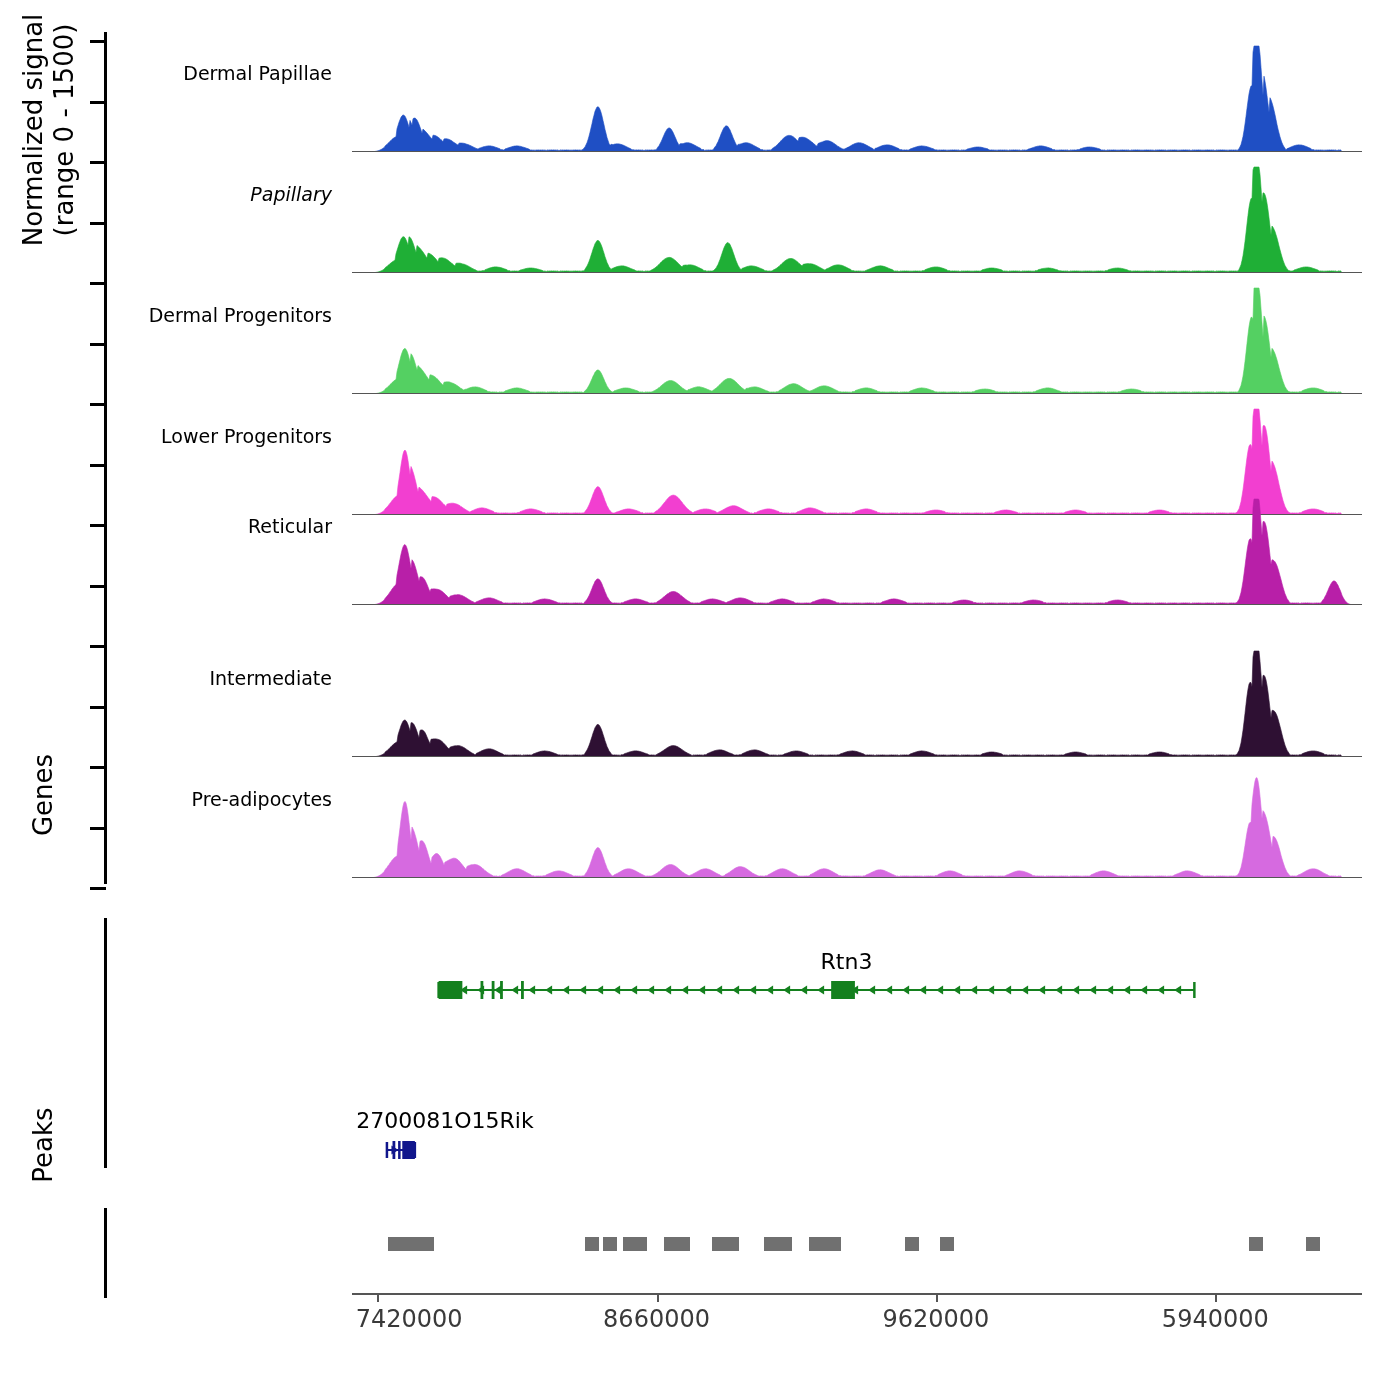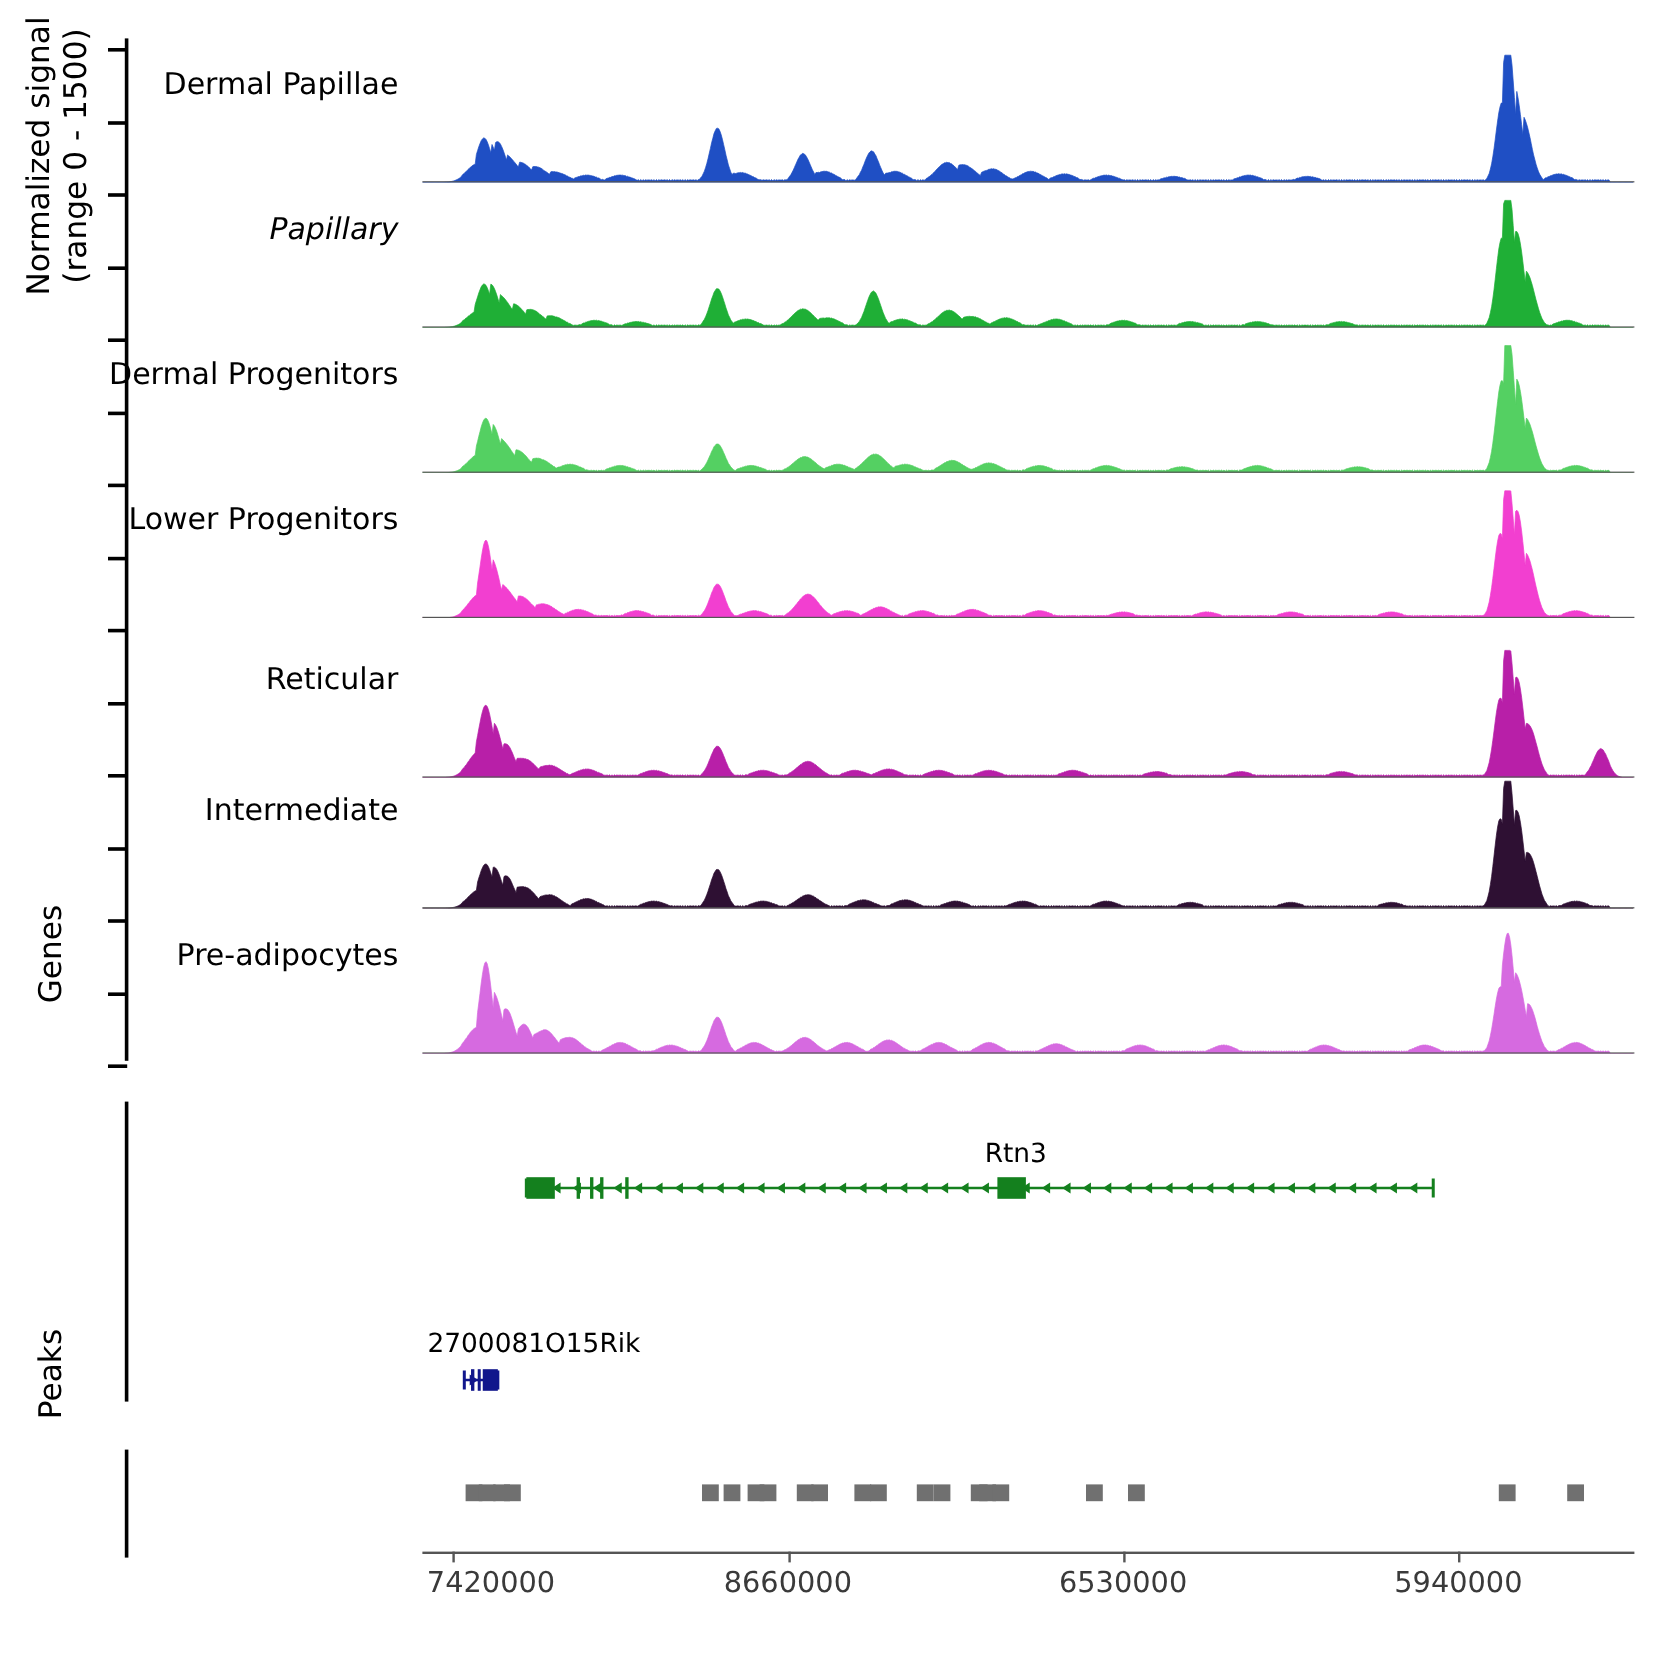--- a/index.html
+++ b/index.html
@@ -30,21 +30,21 @@
 
   
   .spine{position:absolute;background:#000;width:3px;}
   .tick{position:absolute;background:#000;height:3px;width:16px;left:-16px;}
 
   
   .track{position:absolute;left:352px;width:1010px;height:112px;}
   .track .baseline{position:absolute;left:0;right:0;bottom:0;height:1px;background:#555;}
   .track .tname{
     position:absolute;right:1010px;bottom:68px;white-space:nowrap;
-    font-size:25px;padding-right:20px;margin-top:19px;
+    font-size:19px;padding-right:20px;margin-top:19px;
   }
   .track svg{position:absolute;left:0;bottom:0;display:block;}
 
   
   #genes-panel{position:absolute;left:352px;top:915px;width:1010px;height:285px;}
   #peaks-panel{position:absolute;left:352px;top:1205px;width:1010px;height:90px;}
 
   .gene-label{position:absolute;font-size:22px;white-space:nowrap;}
 
   
@@ -90,21 +90,21 @@
         </svg>
         <div class="baseline"></div>
       </div>
       <div class="track" style="top: 403px;">
         <div class="tname">Lower Progenitors</div>
         <svg width="1010" height="112">
           <path d="M 0,112 L 0,112.00 L 1,112.00 L 2,112.00 L 3,112.00 L 4,112.00 L 5,112.00 L 6,112.00 L 7,112.00 L 8,112.00 L 9,112.00 L 10,112.00 L 11,112.00 L 12,112.00 L 13,112.00 L 14,112.00 L 15,112.00 L 16,112.00 L 17,112.00 L 18,112.00 L 19,112.00 L 20,111.82 L 21,111.75 L 22,111.65 L 23,111.53 L 24,111.37 L 25,111.16 L 26,110.90 L 27,110.57 L 28,110.17 L 29,109.69 L 30,109.12 L 31,108.44 L 32,107.67 L 33,106.09 L 34,104.89 L 35,104.13 L 36,102.63 L 37,101.80 L 38,100.14 L 39,99.14 L 40,97.62 L 41,96.55 L 42,95.34 L 43,94.33 L 44,93.56 L 45,92.75 L 46,82.85 L 47,76.21 L 48,69.40 L 49,62.34 L 50,56.23 L 51,51.11 L 52,48.05 L 53,47.03 L 54,48.48 L 55,52.12 L 56,57.59 L 57,64.44 L 58,71.82 L 59,63.50 L 60,65.69 L 61,68.66 L 62,72.04 L 63,75.96 L 64,80.06 L 65,84.85 L 66,88.63 L 67,84.11 L 68,84.92 L 69,85.78 L 70,86.87 L 71,87.86 L 72,89.18 L 73,90.27 L 74,91.74 L 75,93.09 L 76,94.55 L 77,95.66 L 78,97.17 L 79,98.55 L 80,93.61 L 81,93.65 L 82,93.69 L 83,94.06 L 84,94.33 L 85,95.03 L 86,95.52 L 87,96.44 L 88,97.21 L 89,98.26 L 90,99.43 L 91,100.41 L 92,101.41 L 93,102.31 L 94,103.49 L 95,101.04 L 96,100.89 L 97,100.50 L 98,100.45 L 99,100.17 L 100,100.21 L 101,100.15 L 102,100.33 L 103,100.65 L 104,100.83 L 105,101.24 L 106,101.52 L 107,102.29 L 108,102.60 L 109,103.65 L 110,103.94 L 111,104.99 L 112,105.39 L 113,106.29 L 114,106.80 L 115,107.49 L 116,108.06 L 117,108.51 L 118,109.13 L 119,108.04 L 120,107.94 L 121,107.18 L 122,107.15 L 123,106.34 L 124,106.24 L 125,105.63 L 126,105.48 L 127,105.13 L 128,104.96 L 129,104.92 L 130,104.76 L 131,105.03 L 132,104.89 L 133,105.45 L 134,105.33 L 135,106.00 L 136,106.02 L 137,106.65 L 138,106.88 L 139,107.40 L 140,107.80 L 141,108.17 L 142,108.70 L 143,109.74 L 144,109.52 L 145,109.68 L 146,110.20 L 147,109.68 L 148,110.44 L 149,109.75 L 150,110.19 L 151,109.89 L 152,109.98 L 153,110.08 L 154,109.81 L 155,110.32 L 156,109.70 L 157,110.58 L 158,109.67 L 159,110.60 L 160,109.70 L 161,110.33 L 162,109.80 L 163,110.10 L 164,109.97 L 165,109.90 L 166,109.35 L 167,109.76 L 168,108.80 L 169,108.15 L 170,108.20 L 171,107.43 L 172,107.41 L 173,106.79 L 174,106.70 L 175,106.30 L 176,106.15 L 177,106.03 L 178,105.85 L 179,106.01 L 180,105.83 L 181,106.27 L 182,106.09 L 183,106.70 L 184,106.59 L 185,107.17 L 186,107.26 L 187,107.75 L 188,108.03 L 189,108.38 L 190,108.81 L 191,109.78 L 192,109.54 L 193,109.69 L 194,110.66 L 195,109.67 L 196,110.53 L 197,109.72 L 198,110.27 L 199,109.84 L 200,110.04 L 201,110.02 L 202,109.86 L 203,110.24 L 204,109.73 L 205,110.50 L 206,109.67 L 207,110.68 L 208,109.68 L 209,110.41 L 210,109.76 L 211,110.17 L 212,109.91 L 213,109.96 L 214,110.11 L 215,109.80 L 216,110.35 L 217,109.70 L 218,110.61 L 219,109.67 L 220,110.57 L 221,109.71 L 222,110.31 L 223,109.82 L 224,110.07 L 225,109.99 L 226,109.88 L 227,110.21 L 228,109.75 L 229,110.46 L 230,109.68 L 231,110.21 L 232,109.68 L 233,108.62 L 234,107.20 L 235,105.93 L 236,104.02 L 237,101.94 L 238,99.56 L 239,96.80 L 240,94.23 L 241,91.24 L 242,89.03 L 243,86.48 L 244,85.18 L 245,83.80 L 246,83.79 L 247,84.05 L 248,85.37 L 249,87.14 L 250,89.43 L 251,92.16 L 252,94.77 L 253,97.78 L 254,100.08 L 255,102.83 L 256,104.45 L 257,106.48 L 258,107.53 L 259,108.79 L 260,109.86 L 261,110.02 L 262,110.04 L 263,109.84 L 264,109.32 L 265,108.78 L 266,108.76 L 267,108.07 L 268,108.10 L 269,107.36 L 270,107.30 L 271,106.74 L 272,106.61 L 273,106.28 L 274,106.09 L 275,106.04 L 276,105.82 L 277,106.06 L 278,105.84 L 279,106.34 L 280,106.13 L 281,106.71 L 282,106.66 L 283,107.20 L 284,107.35 L 285,107.79 L 286,108.13 L 287,108.43 L 288,108.92 L 289,109.74 L 290,109.65 L 291,109.67 L 292,110.70 L 293,109.68 L 294,110.43 L 295,109.76 L 296,110.18 L 297,109.90 L 298,109.96 L 299,110.10 L 300,109.80 L 301,110.34 L 302,109.70 L 303,109.03 L 304,108.06 L 305,107.73 L 306,106.58 L 307,105.93 L 308,104.72 L 309,103.73 L 310,102.52 L 311,101.24 L 312,100.09 L 313,98.63 L 314,97.65 L 315,96.14 L 316,95.44 L 317,94.05 L 318,93.55 L 319,92.63 L 320,92.40 L 321,92.08 L 322,92.18 L 323,92.48 L 324,92.89 L 325,93.78 L 326,94.44 L 327,95.81 L 328,96.61 L 329,98.22 L 330,99.12 L 331,100.67 L 332,101.70 L 333,103.05 L 334,104.13 L 335,105.18 L 336,106.24 L 337,106.94 L 338,107.95 L 339,108.32 L 340,109.27 L 341,109.67 L 342,109.04 L 343,108.38 L 344,108.24 L 345,107.72 L 346,107.44 L 347,107.11 L 348,106.72 L 349,106.61 L 350,106.16 L 351,106.30 L 352,105.83 L 353,106.17 L 354,105.79 L 355,106.14 L 356,106.02 L 357,106.36 L 358,106.51 L 359,106.80 L 360,107.19 L 361,107.39 L 362,107.98 L 363,108.07 L 364,108.79 L 365,109.67 L 366,109.42 L 367,108.71 L 368,108.50 L 369,107.83 L 370,107.41 L 371,106.83 L 372,106.22 L 373,105.78 L 374,105.03 L 375,104.79 L 376,103.97 L 377,103.95 L 378,103.17 L 379,103.19 L 380,102.72 L 381,102.80 L 382,102.70 L 383,102.85 L 384,103.11 L 385,103.31 L 386,103.90 L 387,104.11 L 388,104.97 L 389,105.15 L 390,106.08 L 391,106.30 L 392,107.11 L 393,107.44 L 394,108.07 L 395,108.49 L 396,108.90 L 397,109.40 L 398,109.76 L 399,110.43 L 400,109.68 L 401,110.70 L 402,109.67 L 403,109.61 L 404,109.74 L 405,108.88 L 406,108.39 L 407,108.09 L 408,107.75 L 409,107.32 L 410,107.16 L 411,106.63 L 412,106.69 L 413,106.11 L 414,106.33 L 415,105.83 L 416,106.05 L 417,105.83 L 418,106.05 L 419,106.11 L 420,106.30 L 421,106.64 L 422,106.78 L 423,107.34 L 424,107.40 L 425,108.14 L 426,108.11 L 427,108.80 L 428,109.72 L 429,109.35 L 430,109.84 L 431,110.04 L 432,110.02 L 433,109.86 L 434,110.24 L 435,109.73 L 436,110.50 L 437,109.67 L 438,110.68 L 439,109.68 L 440,110.41 L 441,109.76 L 442,110.17 L 443,109.91 L 444,109.95 L 445,109.07 L 446,108.58 L 447,108.41 L 448,107.73 L 449,107.67 L 450,106.87 L 451,106.81 L 452,106.07 L 453,105.94 L 454,105.42 L 455,105.26 L 456,105.02 L 457,104.85 L 458,104.92 L 459,104.76 L 460,105.15 L 461,105.01 L 462,105.67 L 463,105.55 L 464,106.21 L 465,106.32 L 466,106.91 L 467,107.21 L 468,107.68 L 469,108.13 L 470,108.43 L 471,109.01 L 472,109.71 L 473,109.78 L 474,109.67 L 475,110.61 L 476,109.70 L 477,110.35 L 478,109.80 L 479,110.11 L 480,109.96 L 481,109.91 L 482,110.17 L 483,109.76 L 484,110.42 L 485,109.68 L 486,110.69 L 487,109.67 L 488,110.50 L 489,109.73 L 490,110.24 L 491,109.86 L 492,110.02 L 493,110.04 L 494,109.84 L 495,110.27 L 496,109.72 L 497,110.53 L 498,109.67 L 499,110.65 L 500,109.69 L 501,109.51 L 502,109.78 L 503,108.77 L 504,108.34 L 505,107.99 L 506,107.71 L 507,107.22 L 508,107.13 L 509,106.56 L 510,106.68 L 511,106.07 L 512,106.26 L 513,105.83 L 514,106.01 L 515,105.86 L 516,106.04 L 517,106.18 L 518,106.32 L 519,106.73 L 520,106.83 L 521,107.45 L 522,107.47 L 523,108.24 L 524,108.19 L 525,108.83 L 526,109.76 L 527,109.38 L 528,109.90 L 529,109.96 L 530,110.10 L 531,109.80 L 532,110.34 L 533,109.70 L 534,110.60 L 535,109.67 L 536,110.58 L 537,109.71 L 538,110.32 L 539,109.81 L 540,110.08 L 541,109.98 L 542,109.89 L 543,110.19 L 544,109.75 L 545,110.45 L 546,109.68 L 547,110.72 L 548,109.68 L 549,110.47 L 550,109.74 L 551,110.21 L 552,109.87 L 553,109.99 L 554,110.06 L 555,109.82 L 556,110.30 L 557,109.71 L 558,110.56 L 559,109.67 L 560,110.62 L 561,109.70 L 562,110.36 L 563,109.79 L 564,110.12 L 565,109.95 L 566,109.92 L 567,110.16 L 568,109.77 L 569,110.40 L 570,109.69 L 571,109.96 L 572,109.67 L 573,109.38 L 574,108.78 L 575,108.71 L 576,108.26 L 577,108.06 L 578,107.80 L 579,107.49 L 580,107.45 L 581,107.07 L 582,107.26 L 583,106.85 L 584,107.23 L 585,106.86 L 586,107.23 L 587,107.11 L 588,107.43 L 589,107.55 L 590,107.80 L 591,108.13 L 592,108.28 L 593,108.79 L 594,109.69 L 595,109.46 L 596,109.67 L 597,109.94 L 598,109.71 L 599,110.29 L 600,109.83 L 601,110.06 L 602,110.00 L 603,109.87 L 604,110.22 L 605,109.74 L 606,110.47 L 607,109.67 L 608,110.71 L 609,109.68 L 610,110.44 L 611,109.75 L 612,110.19 L 613,109.89 L 614,109.97 L 615,110.09 L 616,109.81 L 617,110.32 L 618,109.70 L 619,110.59 L 620,109.67 L 621,110.60 L 622,109.70 L 623,110.33 L 624,109.80 L 625,110.09 L 626,109.97 L 627,109.90 L 628,110.18 L 629,109.76 L 630,110.43 L 631,109.68 L 632,110.70 L 633,109.67 L 634,110.48 L 635,109.74 L 636,110.23 L 637,109.87 L 638,110.01 L 639,110.05 L 640,109.83 L 641,110.28 L 642,109.72 L 643,109.35 L 644,108.72 L 645,108.82 L 646,108.16 L 647,108.16 L 648,107.66 L 649,107.57 L 650,107.29 L 651,107.13 L 652,107.10 L 653,106.89 L 654,107.12 L 655,106.87 L 656,107.35 L 657,107.09 L 658,107.61 L 659,107.51 L 660,107.97 L 661,108.06 L 662,108.42 L 663,108.70 L 664,108.92 L 665,109.35 L 666,109.73 L 667,110.50 L 668,109.67 L 669,110.68 L 670,109.68 L 671,110.41 L 672,109.76 L 673,110.16 L 674,109.91 L 675,109.95 L 676,110.11 L 677,109.79 L 678,110.35 L 679,109.70 L 680,110.62 L 681,109.67 L 682,110.57 L 683,109.71 L 684,110.30 L 685,109.82 L 686,110.07 L 687,109.99 L 688,109.88 L 689,110.21 L 690,109.75 L 691,110.46 L 692,109.68 L 693,110.73 L 694,109.68 L 695,110.45 L 696,109.75 L 697,110.20 L 698,109.88 L 699,109.98 L 700,110.08 L 701,109.82 L 702,110.31 L 703,109.71 L 704,110.57 L 705,109.67 L 706,110.61 L 707,109.70 L 708,110.34 L 709,109.80 L 710,110.10 L 711,109.96 L 712,109.91 L 713,109.16 L 714,108.71 L 715,108.69 L 716,108.11 L 717,108.24 L 718,107.58 L 719,107.68 L 720,107.18 L 721,107.23 L 722,106.97 L 723,106.98 L 724,106.98 L 725,106.94 L 726,107.21 L 727,107.14 L 728,107.64 L 729,107.52 L 730,108.16 L 731,108.05 L 732,108.60 L 733,108.65 L 734,109.07 L 735,109.93 L 736,109.93 L 737,110.13 L 738,109.78 L 739,110.38 L 740,109.69 L 741,110.64 L 742,109.67 L 743,110.54 L 744,109.72 L 745,110.28 L 746,109.83 L 747,110.05 L 748,110.01 L 749,109.86 L 750,110.23 L 751,109.73 L 752,110.49 L 753,109.67 L 754,110.70 L 755,109.68 L 756,110.43 L 757,109.76 L 758,110.18 L 759,109.90 L 760,109.96 L 761,110.10 L 762,109.80 L 763,110.34 L 764,109.70 L 765,110.60 L 766,109.67 L 767,110.58 L 768,109.71 L 769,110.32 L 770,109.81 L 771,110.08 L 772,109.98 L 773,109.89 L 774,110.19 L 775,109.75 L 776,110.45 L 777,109.68 L 778,110.72 L 779,109.68 L 780,110.47 L 781,109.74 L 782,110.21 L 783,109.87 L 784,109.99 L 785,110.06 L 786,109.82 L 787,110.30 L 788,109.71 L 789,110.56 L 790,109.67 L 791,110.62 L 792,109.70 L 793,110.36 L 794,109.79 L 795,110.12 L 796,109.95 L 797,109.00 L 798,108.82 L 799,108.38 L 800,108.35 L 801,107.79 L 802,107.94 L 803,107.31 L 804,107.46 L 805,107.00 L 806,107.11 L 807,106.91 L 808,106.98 L 809,107.04 L 810,107.07 L 811,107.38 L 812,107.36 L 813,107.90 L 814,107.82 L 815,108.49 L 816,108.38 L 817,108.95 L 818,109.77 L 819,109.40 L 820,109.92 L 821,109.94 L 822,110.12 L 823,109.79 L 824,110.36 L 825,109.69 L 826,110.63 L 827,109.67 L 828,110.55 L 829,109.71 L 830,110.29 L 831,109.83 L 832,110.06 L 833,110.00 L 834,109.87 L 835,110.22 L 836,109.74 L 837,110.47 L 838,109.67 L 839,110.71 L 840,109.68 L 841,110.44 L 842,109.75 L 843,110.19 L 844,109.89 L 845,109.97 L 846,110.09 L 847,109.81 L 848,110.32 L 849,109.70 L 850,110.59 L 851,109.67 L 852,110.60 L 853,109.70 L 854,110.33 L 855,109.80 L 856,110.09 L 857,109.97 L 858,109.90 L 859,110.18 L 860,109.76 L 861,110.43 L 862,109.68 L 863,110.70 L 864,109.67 L 865,110.48 L 866,109.74 L 867,110.23 L 868,109.87 L 869,110.00 L 870,110.05 L 871,109.83 L 872,110.28 L 873,109.72 L 874,110.55 L 875,109.67 L 876,110.64 L 877,109.69 L 878,110.37 L 879,109.78 L 880,110.13 L 881,109.94 L 882,109.92 L 883,110.15 L 884,109.77 L 885,109.26 L 886,107.59 L 887,105.88 L 888,102.49 L 889,98.74 L 890,93.12 L 891,86.81 L 892,79.05 L 893,70.85 L 894,62.41 L 895,54.46 L 896,48.04 L 897,43.26 L 898,41.52 L 899,41.91 L 900,45.70 L 901,13.46 L 902,6.00 L 903,6.00 L 904,6.00 L 905,6.00 L 906,6.00 L 907,6.11 L 908,16.58 L 909,29.22 L 910,42.64 L 911,23.10 L 912,22.22 L 913,23.35 L 914,26.45 L 915,32.02 L 916,39.41 L 917,48.39 L 918,58.15 L 919,68.02 L 920,58.10 L 921,59.57 L 922,61.88 L 923,64.59 L 924,68.18 L 925,71.96 L 926,76.42 L 927,81.17 L 928,85.60 L 929,89.72 L 930,93.79 L 931,97.49 L 932,100.58 L 933,103.45 L 934,105.36 L 935,107.39 L 936,108.29 L 937,109.59 L 938,109.70 L 939,110.34 L 940,109.80 L 941,110.10 L 942,109.96 L 943,109.91 L 944,110.17 L 945,109.76 L 946,110.42 L 947,109.68 L 948,109.64 L 949,109.67 L 950,108.92 L 951,108.27 L 952,108.12 L 953,107.61 L 954,107.33 L 955,107.01 L 956,106.62 L 957,106.53 L 958,106.09 L 959,106.26 L 960,105.81 L 961,106.16 L 962,105.80 L 963,106.17 L 964,106.08 L 965,106.43 L 966,106.60 L 967,106.90 L 968,107.30 L 969,107.50 L 970,108.10 L 971,108.18 L 972,108.91 L 973,109.67 L 974,109.52 L 975,109.72 L 976,110.28 L 977,109.83 L 978,110.05 L 979,110.01 L 980,109.86 L 981,110.23 L 982,109.73 L 983,110.49 L 984,109.67 L 985,110.70 L 986,109.68 L 987,110.43 L 988,109.76 L 989,110.18 L 990,112.00 L 991,112.00 L 992,112.00 L 993,112.00 L 994,112.00 L 995,112.00 L 996,112.00 L 997,112.00 L 998,112.00 L 999,112.00 L 1000,112.00 L 1001,112.00 L 1002,112.00 L 1003,112.00 L 1004,112.00 L 1005,112.00 L 1006,112.00 L 1007,112.00 L 1008,112.00 L 1009,112.00 L 1009,112 Z" fill="#f23fd0" stroke="#f23fd0" stroke-width="0.6"></path>
         </svg>
         <div class="baseline"></div>
       </div>
-      <div class="track" style="top: 536px; text-align: right;">
+      <div class="track" style="top: 493px; text-align: right;">
         <div class="tname">Reticular</div>
         <svg width="1010" height="112">
           <path d="M 0,112 L 0,112.00 L 1,112.00 L 2,112.00 L 3,112.00 L 4,112.00 L 5,112.00 L 6,112.00 L 7,112.00 L 8,112.00 L 9,112.00 L 10,112.00 L 11,112.00 L 12,112.00 L 13,112.00 L 14,112.00 L 15,112.00 L 16,112.00 L 17,112.00 L 18,112.00 L 19,112.00 L 20,111.80 L 21,111.72 L 22,111.62 L 23,111.48 L 24,111.30 L 25,111.07 L 26,110.78 L 27,110.41 L 28,109.97 L 29,109.43 L 30,108.80 L 31,108.05 L 32,107.19 L 33,105.51 L 34,104.20 L 35,103.33 L 36,101.69 L 37,100.72 L 38,98.93 L 39,97.78 L 40,96.12 L 41,94.92 L 42,93.58 L 43,92.46 L 44,91.59 L 45,82.10 L 46,76.98 L 47,71.47 L 48,66.30 L 49,61.23 L 50,57.17 L 51,53.88 L 52,52.10 L 53,51.62 L 54,52.77 L 55,55.32 L 56,59.13 L 57,64.03 L 58,69.46 L 59,75.41 L 60,66.73 L 61,68.12 L 62,70.11 L 63,72.89 L 64,76.15 L 65,79.90 L 66,83.87 L 67,88.07 L 68,83.85 L 69,83.74 L 70,83.98 L 71,84.49 L 72,85.73 L 73,87.15 L 74,89.26 L 75,91.39 L 76,93.97 L 77,96.40 L 78,98.86 L 79,95.94 L 80,95.90 L 81,95.92 L 82,95.85 L 83,95.98 L 84,95.95 L 85,96.28 L 86,96.29 L 87,96.84 L 88,96.95 L 89,97.70 L 90,98.27 L 91,99.13 L 92,100.06 L 93,100.92 L 94,102.10 L 95,102.87 L 96,104.19 L 97,104.77 L 98,103.30 L 99,102.85 L 100,102.66 L 101,102.28 L 102,102.09 L 103,101.86 L 104,101.90 L 105,101.80 L 106,101.57 L 107,101.86 L 108,101.73 L 109,102.39 L 110,102.35 L 111,103.15 L 112,103.36 L 113,104.15 L 114,104.61 L 115,105.32 L 116,105.96 L 117,106.51 L 118,107.28 L 119,107.64 L 120,108.48 L 121,108.61 L 122,109.44 L 123,109.69 L 124,109.08 L 125,108.46 L 126,108.21 L 127,107.69 L 128,107.28 L 129,106.92 L 130,106.38 L 131,106.22 L 132,105.59 L 133,105.66 L 134,105.03 L 135,105.20 L 136,104.76 L 137,104.96 L 138,104.82 L 139,105.03 L 140,105.20 L 141,105.42 L 142,105.87 L 143,106.04 L 144,106.73 L 145,106.83 L 146,107.67 L 147,107.68 L 148,108.40 L 149,108.52 L 150,109.07 L 151,109.89 L 152,109.98 L 153,110.08 L 154,109.81 L 155,110.32 L 156,109.70 L 157,110.58 L 158,109.67 L 159,110.60 L 160,109.70 L 161,110.33 L 162,109.80 L 163,110.10 L 164,109.97 L 165,109.90 L 166,110.18 L 167,109.76 L 168,110.43 L 169,109.68 L 170,110.70 L 171,109.67 L 172,110.48 L 173,109.74 L 174,110.23 L 175,109.86 L 176,110.01 L 177,110.05 L 178,109.83 L 179,110.28 L 180,109.72 L 181,109.17 L 182,108.48 L 183,108.52 L 184,107.78 L 185,107.70 L 186,107.12 L 187,106.94 L 188,106.57 L 189,106.32 L 190,106.20 L 191,105.91 L 192,106.08 L 193,105.78 L 194,106.21 L 195,105.93 L 196,106.44 L 197,106.34 L 198,106.83 L 199,106.96 L 200,107.37 L 201,107.71 L 202,108.01 L 203,108.52 L 204,108.66 L 205,109.29 L 206,109.67 L 207,109.95 L 208,109.68 L 209,110.41 L 210,109.76 L 211,110.17 L 212,109.91 L 213,109.96 L 214,110.11 L 215,109.80 L 216,110.35 L 217,109.70 L 218,110.61 L 219,109.67 L 220,110.57 L 221,109.71 L 222,110.31 L 223,109.82 L 224,110.07 L 225,109.99 L 226,109.88 L 227,110.21 L 228,109.75 L 229,110.46 L 230,109.68 L 231,110.73 L 232,109.68 L 233,108.83 L 234,107.50 L 235,106.34 L 236,104.57 L 237,102.65 L 238,100.45 L 239,97.90 L 240,95.54 L 241,92.77 L 242,90.75 L 243,88.37 L 244,87.20 L 245,85.90 L 246,85.91 L 247,86.13 L 248,87.36 L 249,88.99 L 250,91.10 L 251,93.63 L 252,96.02 L 253,98.82 L 254,100.93 L 255,103.49 L 256,104.96 L 257,106.85 L 258,107.80 L 259,108.98 L 260,109.86 L 261,110.02 L 262,110.04 L 263,109.84 L 264,110.27 L 265,109.72 L 266,110.53 L 267,109.67 L 268,110.65 L 269,109.69 L 270,109.66 L 271,109.78 L 272,108.94 L 273,108.52 L 274,108.17 L 275,107.89 L 276,107.40 L 277,107.29 L 278,106.70 L 279,106.80 L 280,106.17 L 281,106.33 L 282,105.87 L 283,106.02 L 284,105.84 L 285,105.99 L 286,106.09 L 287,106.21 L 288,106.59 L 289,106.67 L 290,107.28 L 291,107.30 L 292,108.06 L 293,108.01 L 294,108.66 L 295,108.73 L 296,109.23 L 297,109.90 L 298,109.96 L 299,110.10 L 300,109.80 L 301,110.34 L 302,109.70 L 303,109.83 L 304,109.67 L 305,108.97 L 306,108.08 L 307,107.73 L 308,106.86 L 309,106.23 L 310,105.41 L 311,104.55 L 312,103.82 L 313,102.79 L 314,102.22 L 315,101.12 L 316,100.79 L 317,99.72 L 318,99.49 L 319,98.79 L 320,98.70 L 321,98.44 L 322,98.52 L 323,98.73 L 324,98.97 L 325,99.63 L 326,99.99 L 327,101.01 L 328,101.43 L 329,102.63 L 330,103.11 L 331,104.23 L 332,104.84 L 333,105.78 L 334,106.48 L 335,107.17 L 336,107.91 L 337,108.33 L 338,109.09 L 339,109.69 L 340,110.00 L 341,109.67 L 342,110.51 L 343,109.73 L 344,110.25 L 345,109.85 L 346,110.03 L 347,110.03 L 348,109.85 L 349,108.93 L 350,108.38 L 351,108.34 L 352,107.65 L 353,107.69 L 354,106.96 L 355,106.94 L 356,106.41 L 357,106.33 L 358,106.05 L 359,105.94 L 360,105.95 L 361,105.83 L 362,106.13 L 363,105.99 L 364,106.56 L 365,106.41 L 366,107.05 L 367,107.03 L 368,107.60 L 369,107.77 L 370,108.22 L 371,108.55 L 372,108.83 L 373,109.29 L 374,109.74 L 375,109.27 L 376,108.59 L 377,108.61 L 378,107.79 L 379,107.67 L 380,106.97 L 381,106.72 L 382,106.20 L 383,105.86 L 384,105.58 L 385,105.19 L 386,105.18 L 387,104.79 L 388,105.08 L 389,104.72 L 390,105.18 L 391,104.99 L 392,105.47 L 393,105.55 L 394,106.01 L 395,106.34 L 396,106.73 L 397,107.26 L 398,107.52 L 399,108.21 L 400,108.32 L 401,109.11 L 402,109.67 L 403,109.70 L 404,109.74 L 405,110.23 L 406,109.87 L 407,110.01 L 408,110.05 L 409,109.83 L 410,110.28 L 411,109.72 L 412,110.54 L 413,109.67 L 414,110.64 L 415,109.69 L 416,110.37 L 417,109.78 L 418,109.16 L 419,108.75 L 420,108.40 L 421,108.14 L 422,107.63 L 423,107.53 L 424,106.91 L 425,107.00 L 426,106.33 L 427,106.45 L 428,105.95 L 429,106.06 L 430,105.84 L 431,105.93 L 432,106.01 L 433,106.08 L 434,106.44 L 435,106.48 L 436,107.07 L 437,107.06 L 438,107.81 L 439,107.76 L 440,108.41 L 441,108.50 L 442,109.00 L 443,109.91 L 444,109.95 L 445,110.11 L 446,109.80 L 447,110.35 L 448,109.70 L 449,110.61 L 450,109.67 L 451,110.57 L 452,109.71 L 453,110.31 L 454,109.82 L 455,110.07 L 456,109.99 L 457,109.88 L 458,110.21 L 459,109.75 L 460,109.26 L 461,108.62 L 462,108.69 L 463,107.92 L 464,107.87 L 465,107.24 L 466,107.09 L 467,106.66 L 468,106.43 L 469,106.25 L 470,105.98 L 471,106.07 L 472,105.78 L 473,106.15 L 474,105.88 L 475,106.40 L 476,106.24 L 477,106.75 L 478,106.82 L 479,107.27 L 480,107.55 L 481,107.89 L 482,108.35 L 483,108.54 L 484,109.13 L 485,109.68 L 486,109.85 L 487,109.67 L 488,110.50 L 489,109.73 L 490,110.24 L 491,109.86 L 492,110.02 L 493,110.04 L 494,109.84 L 495,110.27 L 496,109.72 L 497,110.53 L 498,109.67 L 499,110.65 L 500,109.69 L 501,110.39 L 502,109.78 L 503,110.14 L 504,109.93 L 505,109.94 L 506,110.13 L 507,109.78 L 508,110.38 L 509,109.69 L 510,110.64 L 511,109.67 L 512,110.54 L 513,109.72 L 514,110.28 L 515,109.83 L 516,110.05 L 517,110.01 L 518,109.86 L 519,110.23 L 520,109.74 L 521,110.49 L 522,109.67 L 523,110.70 L 524,109.68 L 525,110.43 L 526,109.76 L 527,110.18 L 528,109.90 L 529,109.96 L 530,109.07 L 531,108.62 L 532,108.48 L 533,107.87 L 534,107.88 L 535,107.16 L 536,107.20 L 537,106.55 L 538,106.53 L 539,106.11 L 540,106.06 L 541,105.92 L 542,105.86 L 543,106.01 L 544,105.93 L 545,106.36 L 546,106.27 L 547,106.94 L 548,106.82 L 549,107.46 L 550,107.52 L 551,108.06 L 552,108.28 L 553,108.68 L 554,109.04 L 555,109.82 L 556,110.30 L 557,109.71 L 558,110.56 L 559,109.67 L 560,110.62 L 561,109.70 L 562,110.36 L 563,109.79 L 564,110.12 L 565,109.95 L 566,109.92 L 567,110.16 L 568,109.77 L 569,110.40 L 570,109.69 L 571,110.67 L 572,109.67 L 573,110.51 L 574,109.73 L 575,110.25 L 576,109.85 L 577,110.03 L 578,110.03 L 579,109.85 L 580,110.26 L 581,109.73 L 582,110.52 L 583,109.67 L 584,110.67 L 585,109.69 L 586,110.40 L 587,109.77 L 588,110.15 L 589,109.92 L 590,109.94 L 591,110.12 L 592,109.79 L 593,110.36 L 594,109.69 L 595,110.63 L 596,109.67 L 597,110.55 L 598,109.71 L 599,110.29 L 600,109.83 L 601,109.18 L 602,108.87 L 603,108.54 L 604,108.39 L 605,107.93 L 606,107.96 L 607,107.41 L 608,107.62 L 609,107.04 L 610,107.23 L 611,106.88 L 612,107.04 L 613,106.95 L 614,107.07 L 615,107.24 L 616,107.31 L 617,107.73 L 618,107.72 L 619,108.34 L 620,108.25 L 621,108.90 L 622,109.70 L 623,109.36 L 624,109.80 L 625,110.09 L 626,109.97 L 627,109.90 L 628,110.18 L 629,109.76 L 630,110.43 L 631,109.68 L 632,110.70 L 633,109.67 L 634,110.48 L 635,109.74 L 636,110.23 L 637,109.87 L 638,110.01 L 639,110.05 L 640,109.83 L 641,110.28 L 642,109.72 L 643,110.54 L 644,109.67 L 645,110.64 L 646,109.69 L 647,110.37 L 648,109.78 L 649,110.13 L 650,109.94 L 651,109.93 L 652,110.15 L 653,109.77 L 654,110.39 L 655,109.69 L 656,110.66 L 657,109.67 L 658,110.52 L 659,109.72 L 660,110.27 L 661,109.84 L 662,110.04 L 663,110.02 L 664,109.85 L 665,110.24 L 666,109.73 L 667,110.50 L 668,109.67 L 669,109.91 L 670,109.68 L 671,109.28 L 672,108.74 L 673,108.61 L 674,108.23 L 675,107.97 L 676,107.78 L 677,107.42 L 678,107.45 L 679,107.03 L 680,107.28 L 681,106.84 L 682,107.19 L 683,106.89 L 684,107.22 L 685,107.16 L 686,107.44 L 687,107.63 L 688,107.83 L 689,108.23 L 690,108.32 L 691,108.89 L 692,109.68 L 693,109.56 L 694,109.68 L 695,110.45 L 696,109.75 L 697,110.20 L 698,109.88 L 699,109.98 L 700,110.08 L 701,109.82 L 702,110.31 L 703,109.71 L 704,110.57 L 705,109.67 L 706,110.61 L 707,109.70 L 708,110.34 L 709,109.80 L 710,110.10 L 711,109.96 L 712,109.91 L 713,110.17 L 714,109.76 L 715,110.42 L 716,109.68 L 717,110.69 L 718,109.67 L 719,110.50 L 720,109.73 L 721,110.24 L 722,109.86 L 723,110.02 L 724,110.04 L 725,109.84 L 726,110.27 L 727,109.72 L 728,110.53 L 729,109.67 L 730,110.65 L 731,109.69 L 732,110.39 L 733,109.78 L 734,110.14 L 735,109.93 L 736,109.93 L 737,110.13 L 738,109.78 L 739,110.38 L 740,109.69 L 741,110.64 L 742,109.67 L 743,110.54 L 744,109.72 L 745,110.28 L 746,109.83 L 747,110.05 L 748,110.01 L 749,109.86 L 750,110.23 L 751,109.73 L 752,110.49 L 753,109.67 L 754,109.61 L 755,109.68 L 756,108.95 L 757,108.40 L 758,108.28 L 759,107.90 L 760,107.68 L 761,107.50 L 762,107.19 L 763,107.26 L 764,106.90 L 765,107.21 L 766,106.83 L 767,107.25 L 768,107.00 L 769,107.39 L 770,107.38 L 771,107.71 L 772,107.92 L 773,108.15 L 774,108.55 L 775,108.66 L 776,109.22 L 777,109.68 L 778,109.86 L 779,109.68 L 780,110.47 L 781,109.74 L 782,110.21 L 783,109.87 L 784,109.99 L 785,110.06 L 786,109.82 L 787,110.30 L 788,109.71 L 789,110.56 L 790,109.67 L 791,110.62 L 792,109.70 L 793,110.36 L 794,109.79 L 795,110.12 L 796,109.95 L 797,109.92 L 798,110.16 L 799,109.77 L 800,110.41 L 801,109.69 L 802,110.67 L 803,109.67 L 804,110.51 L 805,109.73 L 806,110.25 L 807,109.85 L 808,110.03 L 809,110.03 L 810,109.85 L 811,110.26 L 812,109.73 L 813,110.52 L 814,109.67 L 815,110.67 L 816,109.69 L 817,110.40 L 818,109.77 L 819,110.15 L 820,109.92 L 821,109.94 L 822,110.12 L 823,109.79 L 824,110.36 L 825,109.69 L 826,110.63 L 827,109.67 L 828,110.55 L 829,109.71 L 830,110.29 L 831,109.83 L 832,110.06 L 833,110.00 L 834,109.87 L 835,110.22 L 836,109.74 L 837,110.47 L 838,109.67 L 839,110.71 L 840,109.68 L 841,110.44 L 842,109.75 L 843,110.19 L 844,109.89 L 845,109.97 L 846,110.09 L 847,109.81 L 848,110.32 L 849,109.70 L 850,110.59 L 851,109.67 L 852,110.60 L 853,109.70 L 854,110.33 L 855,109.80 L 856,110.09 L 857,109.97 L 858,109.90 L 859,110.18 L 860,109.76 L 861,110.43 L 862,109.68 L 863,110.70 L 864,109.67 L 865,110.48 L 866,109.74 L 867,110.23 L 868,109.87 L 869,110.00 L 870,110.05 L 871,109.83 L 872,110.28 L 873,109.72 L 874,110.55 L 875,109.67 L 876,110.64 L 877,109.69 L 878,110.37 L 879,109.78 L 880,110.13 L 881,109.94 L 882,109.92 L 883,110.15 L 884,109.77 L 885,109.39 L 886,107.80 L 887,106.22 L 888,103.01 L 889,99.51 L 890,94.21 L 891,88.29 L 892,81.00 L 893,73.29 L 894,65.36 L 895,57.89 L 896,51.87 L 897,47.37 L 898,45.76 L 899,46.10 L 900,49.69 L 901,14.91 L 902,6.00 L 903,6.00 L 904,6.00 L 905,6.00 L 906,6.00 L 907,6.48 L 908,16.83 L 909,29.39 L 910,42.75 L 911,28.68 L 912,28.26 L 913,29.66 L 914,32.79 L 915,38.14 L 916,45.08 L 917,53.44 L 918,62.47 L 919,71.58 L 920,66.81 L 921,67.00 L 922,67.76 L 923,68.75 L 924,70.60 L 925,72.73 L 926,75.74 L 927,79.26 L 928,82.88 L 929,86.51 L 930,90.40 L 931,94.16 L 932,97.50 L 933,100.75 L 934,103.10 L 935,105.56 L 936,106.88 L 937,108.53 L 938,109.70 L 939,110.34 L 940,109.80 L 941,110.10 L 942,109.96 L 943,109.91 L 944,110.17 L 945,109.76 L 946,110.42 L 947,109.68 L 948,110.69 L 949,109.67 L 950,110.50 L 951,109.73 L 952,110.24 L 953,109.86 L 954,110.01 L 955,110.04 L 956,109.84 L 957,110.27 L 958,109.72 L 959,110.53 L 960,109.67 L 961,110.65 L 962,109.69 L 963,110.38 L 964,109.78 L 965,110.14 L 966,109.93 L 967,109.93 L 968,110.13 L 969,109.78 L 970,108.26 L 971,106.81 L 972,105.74 L 973,103.61 L 974,101.96 L 975,99.42 L 976,97.31 L 977,94.79 L 978,92.67 L 979,90.73 L 980,89.16 L 981,88.33 L 982,87.78 L 983,88.36 L 984,88.94 L 985,90.79 L 986,92.27 L 987,94.75 L 988,96.82 L 989,99.32 L 990,102.28 L 991,104.31 L 992,106.09 L 993,107.57 L 994,108.78 L 995,109.72 L 996,110.43 L 997,110.95 L 998,111.32 L 999,111.57 L 1000,112.00 L 1001,112.00 L 1002,112.00 L 1003,112.00 L 1004,112.00 L 1005,112.00 L 1006,112.00 L 1007,112.00 L 1008,112.00 L 1009,112.00 L 1009,112 Z" fill="#b81fa8" stroke="#b81fa8" stroke-width="0.6"></path>
         </svg>
         <div class="baseline"></div>
       </div>
       <div class="track" style="top: 645px;">
         <div class="tname">Intermediate</div>
         <svg width="1010" height="112">
           <path d="M 0,112 L 0,112.00 L 1,112.00 L 2,112.00 L 3,112.00 L 4,112.00 L 5,112.00 L 6,112.00 L 7,112.00 L 8,112.00 L 9,112.00 L 10,112.00 L 11,112.00 L 12,112.00 L 13,112.00 L 14,112.00 L 15,112.00 L 16,112.00 L 17,112.00 L 18,112.00 L 19,112.00 L 20,111.86 L 21,111.81 L 22,111.73 L 23,111.63 L 24,111.51 L 25,111.35 L 26,111.14 L 27,110.89 L 28,110.58 L 29,110.20 L 30,109.76 L 31,109.23 L 32,108.63 L 33,107.25 L 34,106.27 L 35,105.75 L 36,104.50 L 37,103.94 L 38,102.57 L 39,101.85 L 40,100.62 L 41,99.82 L 42,98.86 L 43,98.08 L 44,97.49 L 45,96.83 L 46,90.05 L 47,86.69 L 48,83.65 L 49,80.55 L 50,78.19 L 51,76.19 L 52,75.20 L 53,74.93 L 54,75.68 L 55,77.27 L 56,79.60 L 57,82.62 L 58,85.90 L 59,77.70 L 60,77.65 L 61,78.34 L 62,79.54 L 63,81.44 L 64,83.77 L 65,86.58 L 66,89.69 L 67,92.80 L 68,85.45 L 69,84.89 L 70,84.90 L 71,85.21 L 72,86.28 L 73,87.55 L 74,89.54 L 75,91.91 L 76,94.29 L 77,96.40 L 78,98.86 L 79,94.27 L 80,94.11 L 81,94.02 L 82,93.86 L 83,93.93 L 84,93.85 L 85,94.17 L 86,94.17 L 87,94.76 L 88,94.93 L 89,95.76 L 90,96.43 L 91,97.40 L 92,98.46 L 93,99.46 L 94,100.79 L 95,101.69 L 96,103.15 L 97,103.87 L 98,102.29 L 99,101.81 L 100,101.60 L 101,101.20 L 102,100.99 L 103,100.75 L 104,100.87 L 105,100.75 L 106,100.51 L 107,100.81 L 108,100.69 L 109,101.38 L 110,101.39 L 111,102.23 L 112,102.50 L 113,103.35 L 114,103.88 L 115,104.66 L 116,105.37 L 117,106.00 L 118,106.83 L 119,107.25 L 120,108.15 L 121,108.34 L 122,109.21 L 123,109.69 L 124,108.70 L 125,108.01 L 126,107.70 L 127,107.12 L 128,106.63 L 129,106.20 L 130,105.59 L 131,105.36 L 132,104.68 L 133,104.70 L 134,104.02 L 135,104.17 L 136,103.70 L 137,103.90 L 138,103.77 L 139,104.00 L 140,104.21 L 141,104.46 L 142,104.97 L 143,105.20 L 144,105.95 L 145,106.12 L 146,107.03 L 147,107.12 L 148,107.91 L 149,108.09 L 150,108.70 L 151,108.98 L 152,109.98 L 153,110.08 L 154,109.81 L 155,110.32 L 156,109.70 L 157,110.58 L 158,109.67 L 159,110.60 L 160,109.70 L 161,110.33 L 162,109.80 L 163,110.10 L 164,109.97 L 165,109.90 L 166,110.18 L 167,109.76 L 168,110.43 L 169,109.68 L 170,110.70 L 171,109.67 L 172,110.48 L 173,109.74 L 174,110.23 L 175,109.86 L 176,110.01 L 177,110.05 L 178,109.83 L 179,110.28 L 180,109.72 L 181,109.17 L 182,108.48 L 183,108.52 L 184,107.78 L 185,107.70 L 186,107.12 L 187,106.94 L 188,106.57 L 189,106.32 L 190,106.20 L 191,105.91 L 192,106.08 L 193,105.78 L 194,106.21 L 195,105.93 L 196,106.44 L 197,106.34 L 198,106.83 L 199,106.96 L 200,107.37 L 201,107.71 L 202,108.01 L 203,108.52 L 204,108.66 L 205,109.29 L 206,109.67 L 207,109.95 L 208,109.68 L 209,110.41 L 210,109.76 L 211,110.17 L 212,109.91 L 213,109.96 L 214,110.11 L 215,109.80 L 216,110.35 L 217,109.70 L 218,110.61 L 219,109.67 L 220,110.57 L 221,109.71 L 222,110.31 L 223,109.82 L 224,110.07 L 225,109.99 L 226,109.88 L 227,110.21 L 228,109.75 L 229,110.46 L 230,109.68 L 231,110.01 L 232,109.68 L 233,108.19 L 234,106.60 L 235,105.11 L 236,102.92 L 237,100.52 L 238,97.76 L 239,94.60 L 240,91.60 L 241,88.19 L 242,85.59 L 243,82.69 L 244,81.14 L 245,79.61 L 246,79.55 L 247,79.88 L 248,81.39 L 249,83.44 L 250,86.09 L 251,89.22 L 252,92.25 L 253,95.69 L 254,98.39 L 255,101.50 L 256,103.43 L 257,105.72 L 258,106.98 L 259,108.40 L 260,109.86 L 261,110.02 L 262,110.04 L 263,109.84 L 264,110.27 L 265,109.72 L 266,110.53 L 267,109.67 L 268,110.65 L 269,109.69 L 270,109.66 L 271,109.78 L 272,108.94 L 273,108.52 L 274,108.17 L 275,107.89 L 276,107.40 L 277,107.29 L 278,106.70 L 279,106.80 L 280,106.17 L 281,106.33 L 282,105.87 L 283,106.02 L 284,105.84 L 285,105.99 L 286,106.09 L 287,106.21 L 288,106.59 L 289,106.67 L 290,107.28 L 291,107.30 L 292,108.06 L 293,108.01 L 294,108.66 L 295,108.73 L 296,109.23 L 297,109.90 L 298,109.96 L 299,110.10 L 300,109.80 L 301,110.34 L 302,109.70 L 303,110.60 L 304,109.67 L 305,109.38 L 306,108.58 L 307,108.33 L 308,107.57 L 309,107.07 L 310,106.37 L 311,105.65 L 312,105.06 L 313,104.17 L 314,103.75 L 315,102.77 L 316,102.57 L 317,101.61 L 318,101.48 L 319,100.84 L 320,100.80 L 321,100.56 L 322,100.63 L 323,100.81 L 324,101.00 L 325,101.58 L 326,101.84 L 327,102.75 L 328,103.03 L 329,104.10 L 330,104.43 L 331,105.41 L 332,105.89 L 333,106.69 L 334,107.26 L 335,107.84 L 336,108.47 L 337,108.79 L 338,109.47 L 339,109.69 L 340,110.67 L 341,109.67 L 342,110.51 L 343,109.73 L 344,110.25 L 345,109.85 L 346,110.03 L 347,110.03 L 348,109.85 L 349,110.26 L 350,109.73 L 351,110.51 L 352,109.67 L 353,109.70 L 354,109.69 L 355,108.90 L 356,108.26 L 357,108.00 L 358,107.48 L 359,107.06 L 360,106.71 L 361,106.18 L 362,106.03 L 363,105.43 L 364,105.53 L 365,104.93 L 366,105.14 L 367,104.73 L 368,104.97 L 369,104.87 L 370,105.12 L 371,105.33 L 372,105.57 L 373,106.05 L 374,106.24 L 375,106.94 L 376,107.04 L 377,107.88 L 378,107.89 L 379,108.61 L 380,108.71 L 381,109.25 L 382,109.89 L 383,109.97 L 384,110.09 L 385,109.81 L 386,110.32 L 387,109.70 L 388,109.64 L 389,109.67 L 390,108.95 L 391,108.20 L 392,108.04 L 393,107.40 L 394,107.09 L 395,106.62 L 396,106.19 L 397,105.93 L 398,105.44 L 399,105.43 L 400,104.92 L 401,105.19 L 402,104.71 L 403,105.05 L 404,104.84 L 405,105.21 L 406,105.30 L 407,105.65 L 408,106.01 L 409,106.30 L 410,106.89 L 411,107.09 L 412,107.85 L 413,107.92 L 414,108.71 L 415,108.72 L 416,109.34 L 417,109.78 L 418,110.13 L 419,109.94 L 420,109.93 L 421,110.14 L 422,109.78 L 423,110.39 L 424,109.69 L 425,110.66 L 426,109.67 L 427,110.53 L 428,109.72 L 429,110.27 L 430,109.84 L 431,110.04 L 432,109.10 L 433,108.71 L 434,108.52 L 435,107.96 L 436,107.91 L 437,107.23 L 438,107.30 L 439,106.60 L 440,106.62 L 441,106.14 L 442,106.13 L 443,105.91 L 444,105.88 L 445,105.96 L 446,105.92 L 447,106.28 L 448,106.22 L 449,106.84 L 450,106.75 L 451,107.43 L 452,107.43 L 453,108.02 L 454,108.19 L 455,108.64 L 456,108.94 L 457,109.88 L 458,110.21 L 459,109.75 L 460,110.46 L 461,109.68 L 462,110.73 L 463,109.68 L 464,110.46 L 465,109.75 L 466,110.20 L 467,109.88 L 468,109.98 L 469,110.07 L 470,109.82 L 471,110.31 L 472,109.71 L 473,110.57 L 474,109.67 L 475,110.61 L 476,109.70 L 477,110.35 L 478,109.80 L 479,110.11 L 480,109.96 L 481,109.91 L 482,110.17 L 483,109.76 L 484,110.42 L 485,109.68 L 486,109.92 L 487,109.67 L 488,109.26 L 489,108.62 L 490,108.48 L 491,107.97 L 492,107.68 L 493,107.34 L 494,106.93 L 495,106.80 L 496,106.31 L 497,106.42 L 498,105.91 L 499,106.20 L 500,105.78 L 501,106.08 L 502,105.93 L 503,106.22 L 504,106.34 L 505,106.60 L 506,106.97 L 507,107.16 L 508,107.74 L 509,107.82 L 510,108.56 L 511,108.52 L 512,109.20 L 513,109.72 L 514,110.28 L 515,109.83 L 516,110.05 L 517,110.01 L 518,109.86 L 519,110.23 L 520,109.74 L 521,110.49 L 522,109.67 L 523,110.70 L 524,109.68 L 525,110.43 L 526,109.76 L 527,110.18 L 528,109.90 L 529,109.96 L 530,110.10 L 531,109.80 L 532,110.34 L 533,109.70 L 534,110.60 L 535,109.67 L 536,110.58 L 537,109.71 L 538,110.32 L 539,109.81 L 540,110.08 L 541,109.98 L 542,109.89 L 543,110.19 L 544,109.75 L 545,110.45 L 546,109.68 L 547,110.72 L 548,109.68 L 549,110.47 L 550,109.74 L 551,110.21 L 552,109.87 L 553,109.99 L 554,110.06 L 555,109.82 L 556,110.30 L 557,109.71 L 558,109.23 L 559,108.54 L 560,108.58 L 561,107.85 L 562,107.76 L 563,107.19 L 564,106.99 L 565,106.63 L 566,106.36 L 567,106.24 L 568,105.93 L 569,106.09 L 570,105.77 L 571,106.20 L 572,105.90 L 573,106.40 L 574,106.30 L 575,106.77 L 576,106.91 L 577,107.31 L 578,107.66 L 579,107.94 L 580,108.46 L 581,108.59 L 582,109.24 L 583,109.67 L 584,109.90 L 585,109.69 L 586,110.40 L 587,109.77 L 588,110.15 L 589,109.92 L 590,109.94 L 591,110.12 L 592,109.79 L 593,110.36 L 594,109.69 L 595,110.63 L 596,109.67 L 597,110.55 L 598,109.71 L 599,110.29 L 600,109.83 L 601,110.06 L 602,110.00 L 603,109.87 L 604,110.22 L 605,109.74 L 606,110.47 L 607,109.67 L 608,110.71 L 609,109.68 L 610,110.44 L 611,109.75 L 612,110.19 L 613,109.89 L 614,109.97 L 615,110.09 L 616,109.81 L 617,110.32 L 618,109.70 L 619,110.59 L 620,109.67 L 621,110.60 L 622,109.70 L 623,110.33 L 624,109.80 L 625,110.09 L 626,109.97 L 627,109.90 L 628,110.18 L 629,109.76 L 630,109.03 L 631,108.45 L 632,108.57 L 633,107.88 L 634,107.95 L 635,107.42 L 636,107.41 L 637,107.11 L 638,107.05 L 639,107.00 L 640,106.89 L 641,107.11 L 642,106.97 L 643,107.44 L 644,107.26 L 645,107.87 L 646,107.73 L 647,108.27 L 648,108.31 L 649,108.74 L 650,108.94 L 651,109.93 L 652,110.15 L 653,109.77 L 654,110.39 L 655,109.69 L 656,110.66 L 657,109.67 L 658,110.52 L 659,109.72 L 660,110.27 L 661,109.84 L 662,110.04 L 663,110.02 L 664,109.85 L 665,110.24 L 666,109.73 L 667,110.50 L 668,109.67 L 669,110.68 L 670,109.68 L 671,110.41 L 672,109.76 L 673,110.16 L 674,109.91 L 675,109.95 L 676,110.11 L 677,109.79 L 678,110.35 L 679,109.70 L 680,110.62 L 681,109.67 L 682,110.57 L 683,109.71 L 684,110.30 L 685,109.82 L 686,110.07 L 687,109.99 L 688,109.88 L 689,110.21 L 690,109.75 L 691,110.46 L 692,109.68 L 693,110.73 L 694,109.68 L 695,110.45 L 696,109.75 L 697,110.20 L 698,109.88 L 699,109.98 L 700,110.08 L 701,109.82 L 702,110.31 L 703,109.71 L 704,110.57 L 705,109.67 L 706,110.61 L 707,109.70 L 708,110.34 L 709,109.80 L 710,110.10 L 711,109.96 L 712,109.91 L 713,109.16 L 714,108.71 L 715,108.69 L 716,108.11 L 717,108.24 L 718,107.58 L 719,107.68 L 720,107.18 L 721,107.23 L 722,106.97 L 723,106.98 L 724,106.98 L 725,106.94 L 726,107.21 L 727,107.14 L 728,107.64 L 729,107.52 L 730,108.16 L 731,108.05 L 732,108.60 L 733,108.65 L 734,109.07 L 735,109.93 L 736,109.93 L 737,110.13 L 738,109.78 L 739,110.38 L 740,109.69 L 741,110.64 L 742,109.67 L 743,110.54 L 744,109.72 L 745,110.28 L 746,109.83 L 747,110.05 L 748,110.01 L 749,109.86 L 750,110.23 L 751,109.73 L 752,110.49 L 753,109.67 L 754,110.70 L 755,109.68 L 756,110.43 L 757,109.76 L 758,110.18 L 759,109.90 L 760,109.96 L 761,110.10 L 762,109.80 L 763,110.34 L 764,109.70 L 765,110.60 L 766,109.67 L 767,110.58 L 768,109.71 L 769,110.32 L 770,109.81 L 771,110.08 L 772,109.98 L 773,109.89 L 774,110.19 L 775,109.75 L 776,110.45 L 777,109.68 L 778,110.72 L 779,109.68 L 780,110.47 L 781,109.74 L 782,110.21 L 783,109.87 L 784,109.99 L 785,110.06 L 786,109.82 L 787,110.30 L 788,109.71 L 789,110.56 L 790,109.67 L 791,110.62 L 792,109.70 L 793,110.36 L 794,109.79 L 795,110.12 L 796,109.95 L 797,109.00 L 798,108.82 L 799,108.38 L 800,108.35 L 801,107.79 L 802,107.94 L 803,107.31 L 804,107.46 L 805,107.00 L 806,107.11 L 807,106.91 L 808,106.98 L 809,107.04 L 810,107.07 L 811,107.38 L 812,107.36 L 813,107.90 L 814,107.82 L 815,108.49 L 816,108.38 L 817,108.95 L 818,109.77 L 819,109.40 L 820,109.92 L 821,109.94 L 822,110.12 L 823,109.79 L 824,110.36 L 825,109.69 L 826,110.63 L 827,109.67 L 828,110.55 L 829,109.71 L 830,110.29 L 831,109.83 L 832,110.06 L 833,110.00 L 834,109.87 L 835,110.22 L 836,109.74 L 837,110.47 L 838,109.67 L 839,110.71 L 840,109.68 L 841,110.44 L 842,109.75 L 843,110.19 L 844,109.89 L 845,109.97 L 846,110.09 L 847,109.81 L 848,110.32 L 849,109.70 L 850,110.59 L 851,109.67 L 852,110.60 L 853,109.70 L 854,110.33 L 855,109.80 L 856,110.09 L 857,109.97 L 858,109.90 L 859,110.18 L 860,109.76 L 861,110.43 L 862,109.68 L 863,110.70 L 864,109.67 L 865,110.48 L 866,109.74 L 867,110.23 L 868,109.87 L 869,110.00 L 870,110.05 L 871,109.83 L 872,110.28 L 873,109.72 L 874,110.55 L 875,109.67 L 876,110.64 L 877,109.69 L 878,110.37 L 879,109.78 L 880,110.13 L 881,109.94 L 882,109.92 L 883,110.15 L 884,109.77 L 885,109.13 L 886,107.37 L 887,105.54 L 888,101.97 L 889,97.97 L 890,92.03 L 891,85.32 L 892,77.11 L 893,68.40 L 894,59.45 L 895,51.02 L 896,44.20 L 897,39.15 L 898,37.29 L 899,37.71 L 900,41.71 L 901,12.00 L 902,6.00 L 903,6.00 L 904,6.00 L 905,6.00 L 906,6.00 L 907,6.00 L 908,16.32 L 909,29.05 L 910,42.54 L 911,30.48 L 912,30.27 L 913,31.76 L 914,34.90 L 915,40.18 L 916,46.97 L 917,55.13 L 918,63.91 L 919,72.76 L 920,65.38 L 921,65.33 L 922,65.90 L 923,66.78 L 924,68.59 L 925,70.75 L 926,73.85 L 927,77.49 L 928,81.30 L 929,85.14 L 930,89.24 L 931,93.21 L 932,96.74 L 933,100.16 L 934,102.65 L 935,105.24 L 936,106.64 L 937,108.37 L 938,109.70 L 939,110.34 L 940,109.80 L 941,110.10 L 942,109.96 L 943,109.91 L 944,110.17 L 945,109.76 L 946,110.42 L 947,109.68 L 948,109.64 L 949,109.67 L 950,108.92 L 951,108.27 L 952,108.12 L 953,107.61 L 954,107.33 L 955,107.01 L 956,106.62 L 957,106.53 L 958,106.09 L 959,106.26 L 960,105.81 L 961,106.16 L 962,105.80 L 963,106.17 L 964,106.08 L 965,106.43 L 966,106.60 L 967,106.90 L 968,107.30 L 969,107.50 L 970,108.10 L 971,108.18 L 972,108.91 L 973,109.67 L 974,109.52 L 975,109.72 L 976,110.28 L 977,109.83 L 978,110.05 L 979,110.01 L 980,109.86 L 981,110.23 L 982,109.73 L 983,110.49 L 984,109.67 L 985,110.70 L 986,109.68 L 987,110.43 L 988,109.76 L 989,110.18 L 990,112.00 L 991,112.00 L 992,112.00 L 993,112.00 L 994,112.00 L 995,112.00 L 996,112.00 L 997,112.00 L 998,112.00 L 999,112.00 L 1000,112.00 L 1001,112.00 L 1002,112.00 L 1003,112.00 L 1004,112.00 L 1005,112.00 L 1006,112.00 L 1007,112.00 L 1008,112.00 L 1009,112.00 L 1009,112 Z" fill="#2e1033" stroke="#2e1033" stroke-width="0.6"></path>
@@ -213,21 +213,21 @@
       <div style="position: absolute; left: 954.107px; top: 32px; width: 14px; height: 14px; background: rgb(112, 112, 112);"></div>
     </div>
 
   <div id="x-axis">
     <div class="axline"></div>
   <div class="xtick" style="left: 25.1452px;"></div>
       <div class="xlab" style="left: 25.1452px; margin-left: 32px;">7420000</div>
       <div class="xtick" style="left: 304.537px;"></div>
       <div class="xlab" style="left: 304.537px;">8660000</div>
       <div class="xtick" style="left: 583.928px;"></div>
-      <div class="xlab" style="left: 583.928px;">6530000</div>
+      <div class="xlab" style="left: 583.928px;">9620000</div>
       <div class="xtick" style="left: 863.32px;"></div>
       <div class="xlab" style="left: 863.32px;">5940000</div>
     </div>
 
 <div class="tick" style="left: 90px; top: 40px; width: 16px;"></div>
     <div class="tick" style="left: 90px; top: 100.5px; width: 16px;"></div>
     <div class="tick" style="left: 90px; top: 161px; width: 16px;"></div>
     <div class="tick" style="left: 90px; top: 221.5px; width: 16px;"></div>
     <div class="tick" style="left: 90px; top: 282px; width: 16px;"></div>
     <div class="tick" style="left: 90px; top: 342.5px; width: 16px;"></div>

